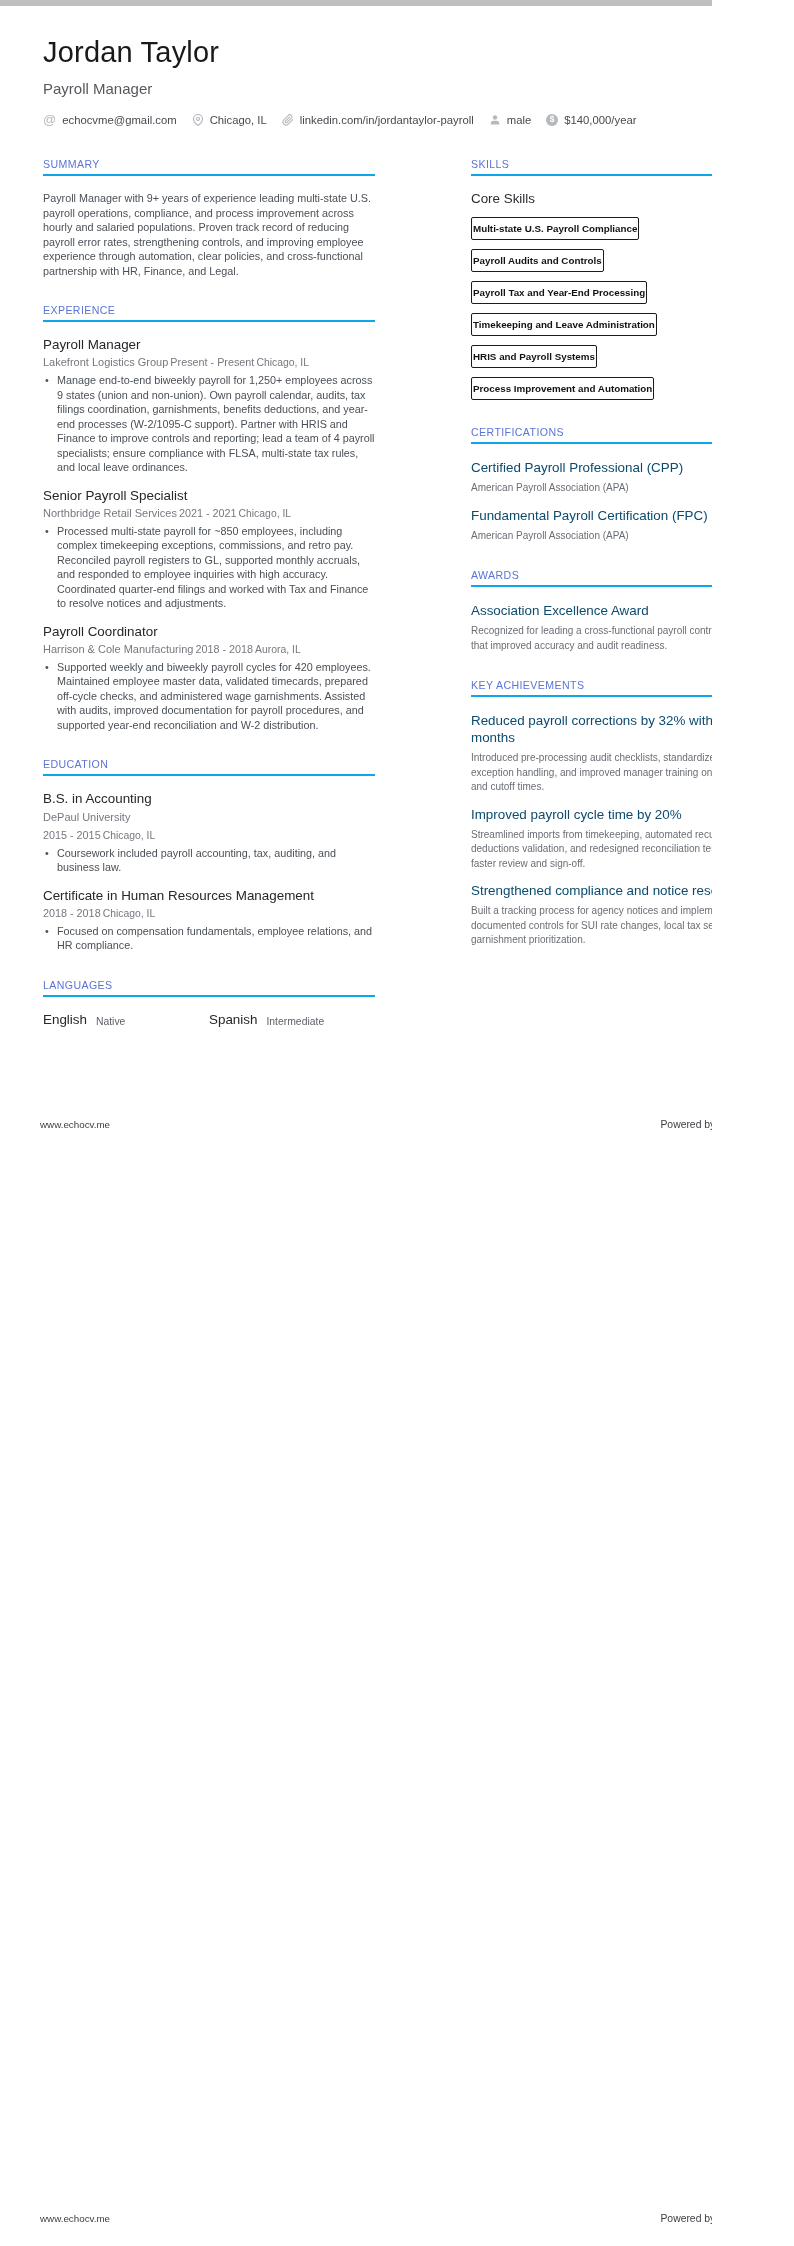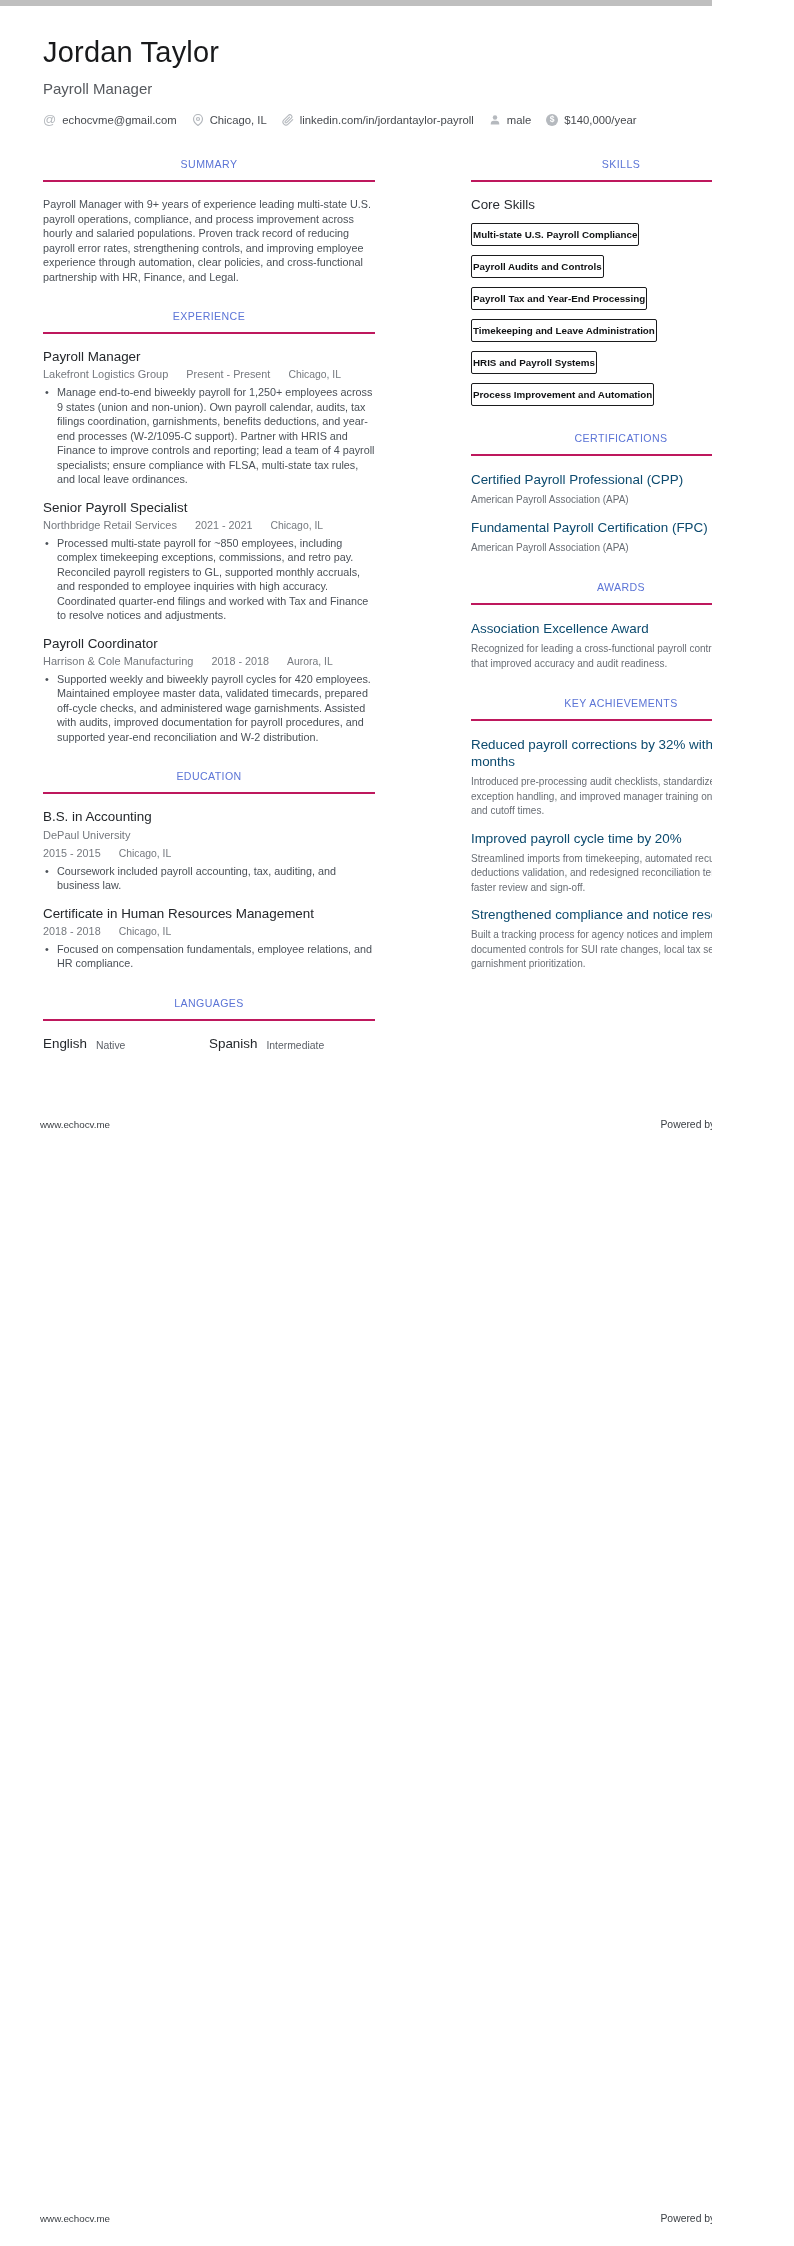--- a/index.html
+++ b/index.html
@@ -18,28 +18,28 @@
   .glyph-at { color:#b5b9be; font-size:13px; line-height:1; }
   .coin { display:inline-flex; align-items:center; justify-content:center; width:12px; height:12px; border-radius:50%; background:#b5b9be; color:#fff; font-size:8.5px; font-weight:700; line-height:1; }
 
   
   .columns { display:flex; padding:0 23px 0 43px; margin-top:6px; }
   .col-left { width:332px; flex:none; }
   .col-gap { width:96px; flex:none; }
   .col-right { width:300px; flex:none; }
 
   .section { margin-top:26px; }
-  .section-head { font-size:10.6px; letter-spacing:.4px; color:#5b74d6; padding-bottom:10px; border-bottom:2px solid #be185d; margin-bottom:15px; font-weight:400;text-align:center; }
+  .section-head { font-size:10.6px; letter-spacing:.4px; color:#5b74d6; padding-bottom:4px; border-bottom:2px solid #0ea5e9; margin-bottom:15px; font-weight:400; }
 
   .body-text { font-size:10.8px; line-height:14.5px; color:#4a5057; }
 
   
   .job { margin-bottom:13px; }
   .job-title { font-size:13.4px; color:#24272b; font-weight:500; margin-bottom:4px; }
-  .meta-row { display:flex; align-items:baseline; gap:18px; margin-bottom:5px; }
+  .meta-row { display:flex; align-items:baseline; gap:2px; margin-bottom:5px; }
   .meta-company { font-size:11px; color:#75797f; }
   .meta-dates { font-size:10.8px; color:#75797f; }
   .meta-loc { font-size:10.4px; color:#75797f; }
   .bullet { position:relative; padding-left:14px; font-size:10.8px; line-height:14.5px; color:#4a5057; }
   .bullet::before { content:"•"; position:absolute; left:2px; top:0; color:#4a5057; }
 
   .edu-school { font-size:11px; line-height:14.5px; color:#75797f; margin-bottom:4px; }
 
   
   .lang-row { display:flex; }

